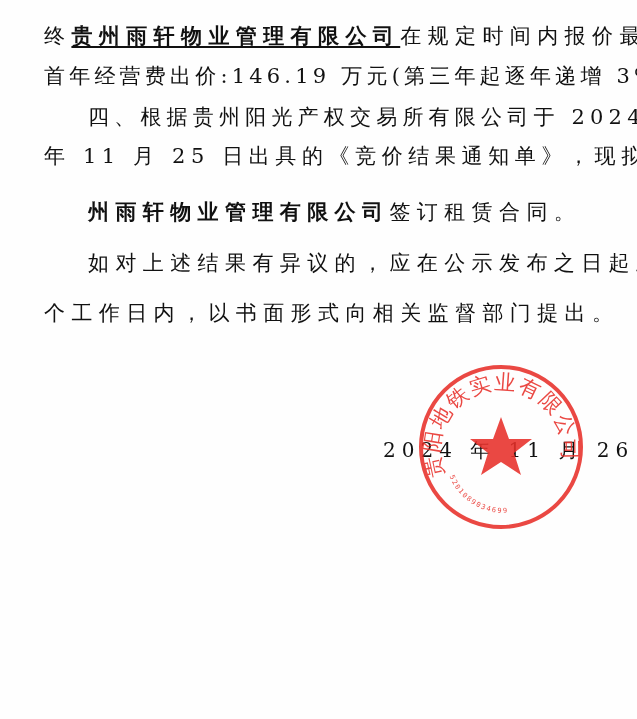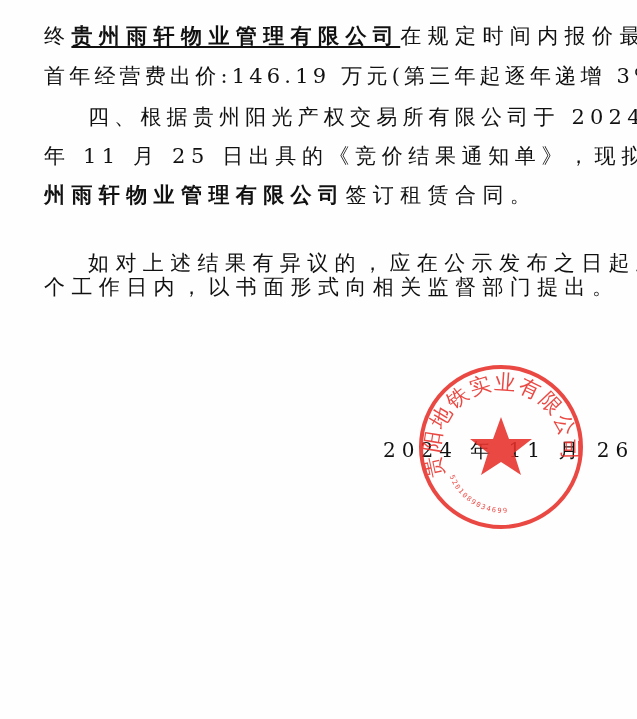--- a/index.html
+++ b/index.html
@@ -33,28 +33,28 @@
   <div class="line" style="top:62px; letter-spacing:4.2px;">
     <span>首年经营费出价:146.19 万元(第三年起逐年递增 3%)。</span>
   </div>
 
   <div class="line indent" style="top:103px; letter-spacing:5.2px;">
     <span>四、根据贵州阳光产权交易所有限公司于 2024</span>
   </div>
   <div class="line" style="top:142px; letter-spacing:5.6px;">
     <span>年 11 月 25 日出具的《竞价结果通知单》，现拟与</span>
   </div>
-  <div class="line" style="top:181px;">
+  <div class="line" style="top:198px;margin-left:44px;">
     <span class="bold">州雨轩物业管理有限公司</span><span>签订租赁合同。</span>
   </div>
 
   <div class="line indent" style="top:249px;">
     <span>如对上述结果有异议的，应在公示发布之日起五</span>
   </div>
-  <div class="line" style="top:273px;">
+  <div class="line" style="top:299px;">
     <span>个工作日内，以书面形式向相关监督部门提出。</span>
   </div>
 
   <div class="date">2024 年 11 月 26 日</div>
 
   <svg class="seal" viewBox="0 0 170 170">
     <defs>
       <path id="sealTopArc" d="M 30 118 A 62 62 0 1 1 140 118"></path>
       <path id="sealBottomArc" d="M 32 110 A 58 58 0 0 0 124 138"></path>
     </defs>

